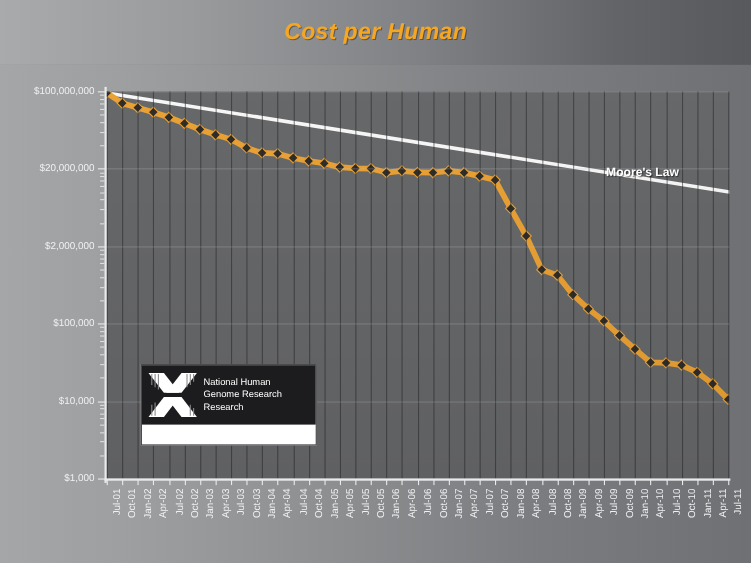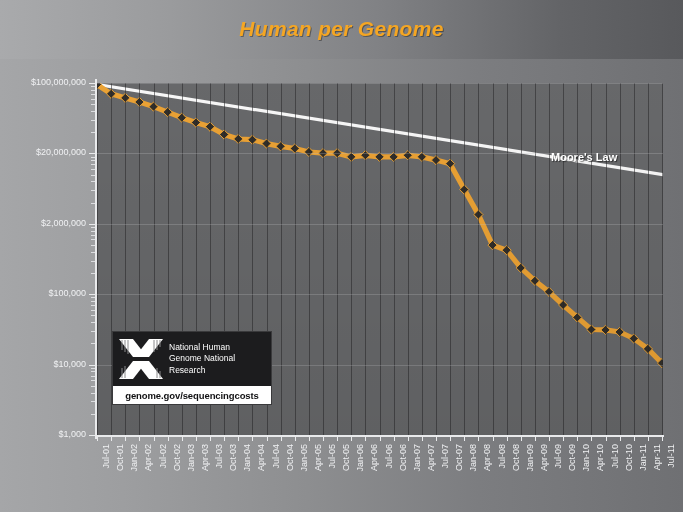--- a/index.html
+++ b/index.html
@@ -152,21 +152,21 @@
     font-size: 11px;
     font-weight: bold;
     left: 551px;
     top: 151px;
     text-shadow: 1px 1px 1px rgba(0,0,0,0.5);
   }
 
   
   #logo-box {
     position: absolute;
-    left: 112px;
+    left: 128px;
     top: 331px;
     width: 160px;
     height: 74px;
     background: #ffffff;
     border: 1px solid #3a3a3c;
     box-sizing: border-box;
   }
   #logo-top {
     height: 54px;
     background: #1c1c1e;
@@ -200,21 +200,21 @@
   }
 
   svg { display: block; }
 </style>
 </head>
 <body>
 
 <div id="stage">
 
   <div id="title-band">
-    <div id="chart-title">Human per Genome</div>
+    <div id="chart-title">Cost per Human</div>
   </div>
 
   <div id="lower-band"></div>
 
   <div id="plot">
     <div id="vgrids">
         <div class="vgrid" style="left: 1px;"></div>
         <div class="vgrid" style="left: 15.1px;"></div>
         <div class="vgrid" style="left: 29.3px;"></div>
         <div class="vgrid" style="left: 43.4px;"></div>
@@ -482,20 +482,19 @@
             <line x1="43" y1="3" x2="43" y2="10"></line>
             <line x1="5" y1="41" x2="5" y2="31"></line>
             <line x1="8" y1="41" x2="8" y2="29"></line>
             <line x1="40" y1="41" x2="40" y2="31"></line>
             <line x1="43" y1="41" x2="43" y2="34"></line>
           </g>
         </svg>
       </div>
       <div id="logo-text">
         <div>National Human</div>
-        <div>Genome National</div>
+        <div>Genome Research</div>
         <div>Research</div>
       </div>
     </div>
-    <div id="logo-url">genome.gov/sequencingcosts</div>
   </div>
 
 </div>
 
 </body></html>

